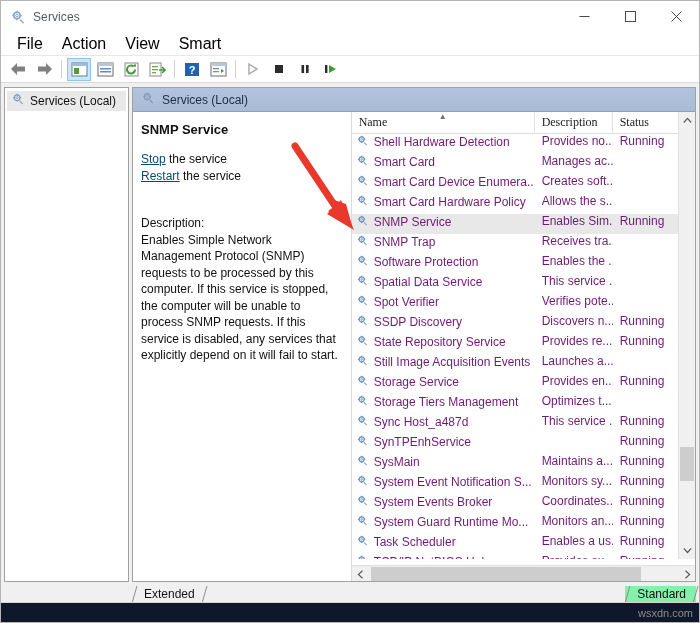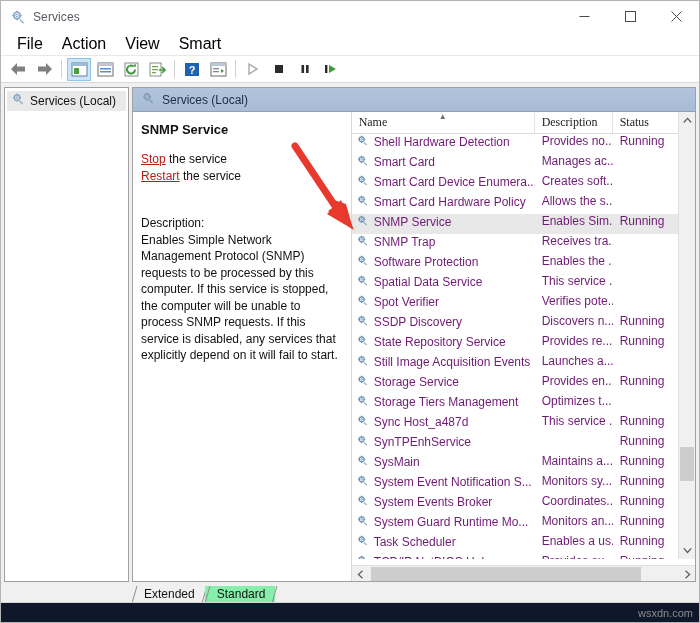--- a/index.html
+++ b/index.html
@@ -117,21 +117,21 @@
   .detail {
     width: 219px; padding: 10px 8px 0 8px;
     border-right: 1px solid #d9d9d9;
     background: #fff;
   }
   .detail h2 {
     font-size: 13px; font-weight: bold; color: #111;
     margin-bottom: 14px;
   }
   .link-line { font-size: 12px; color: #111; line-height: 17px; }
-  .link { color: #b91c1c; text-decoration: underline; }
+  .link { color: #0c4a6e; text-decoration: underline; }
   .desc-block {
     margin-top: 30px; font-size: 12px; color: #111; line-height: 16.5px;
   }
 
   
   .listwrap { position: relative; width: 344px; background: #fff; }
   .list-head {
     display: flex; height: 22px;
     background: #ffffff;
     border-bottom: 1px solid #dcdcdc;
@@ -200,21 +200,21 @@
   .hs-track { position: relative; flex: 1; height: 17px; }
   .hs-thumb {
     position: absolute; top: 1px; left: 2px;
     width: 270px; height: 14px; background: #cdcdcd;
   }
 
   
   .tabbar {
     position: absolute; left: 131px; top: 500px;
     width: 564px; height: 20px;
-    display: flex; align-items: flex-end;
+    display: flex; align-items: flex-end; justify-content: space-between;
   }
   .tab {
     font-size: 12px; color: #111;
     padding: 1px 10px 2px 12px;
     position: relative;
     background: #f0f0f0;
   }
   .tab:before {
     content: ""; position: absolute; left: 2px; top: 0; bottom: 0;
     width: 1px; background: #8d8d8d;

